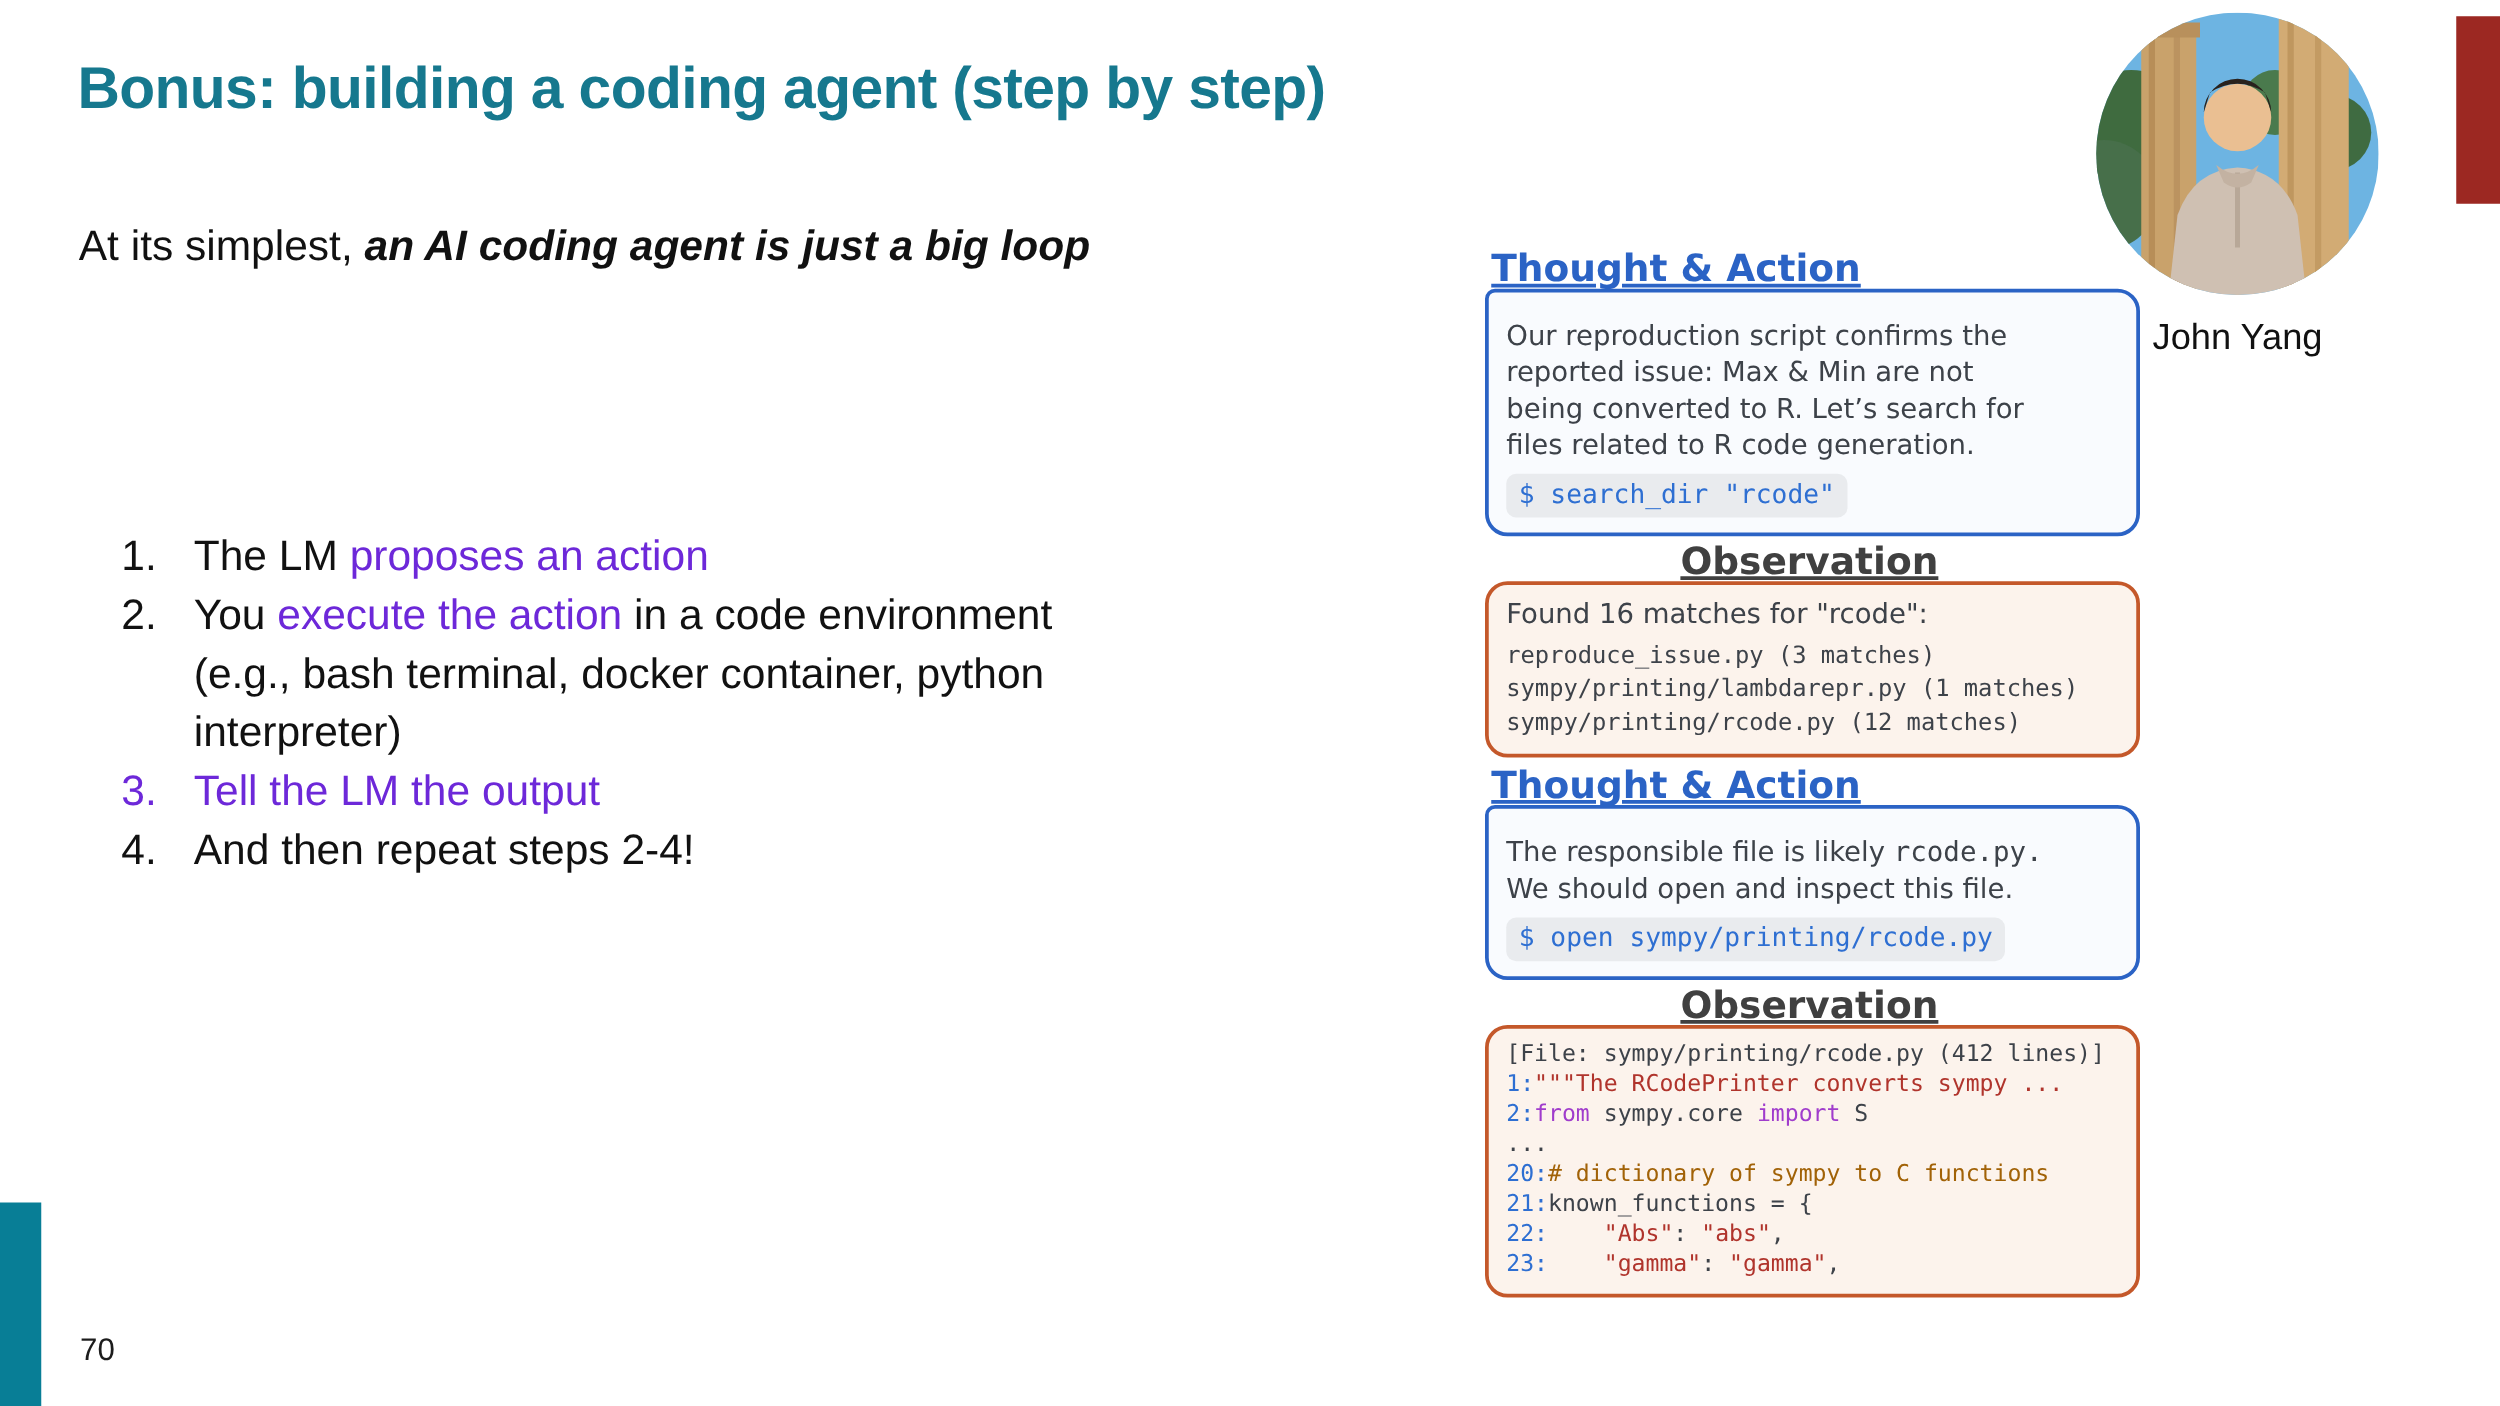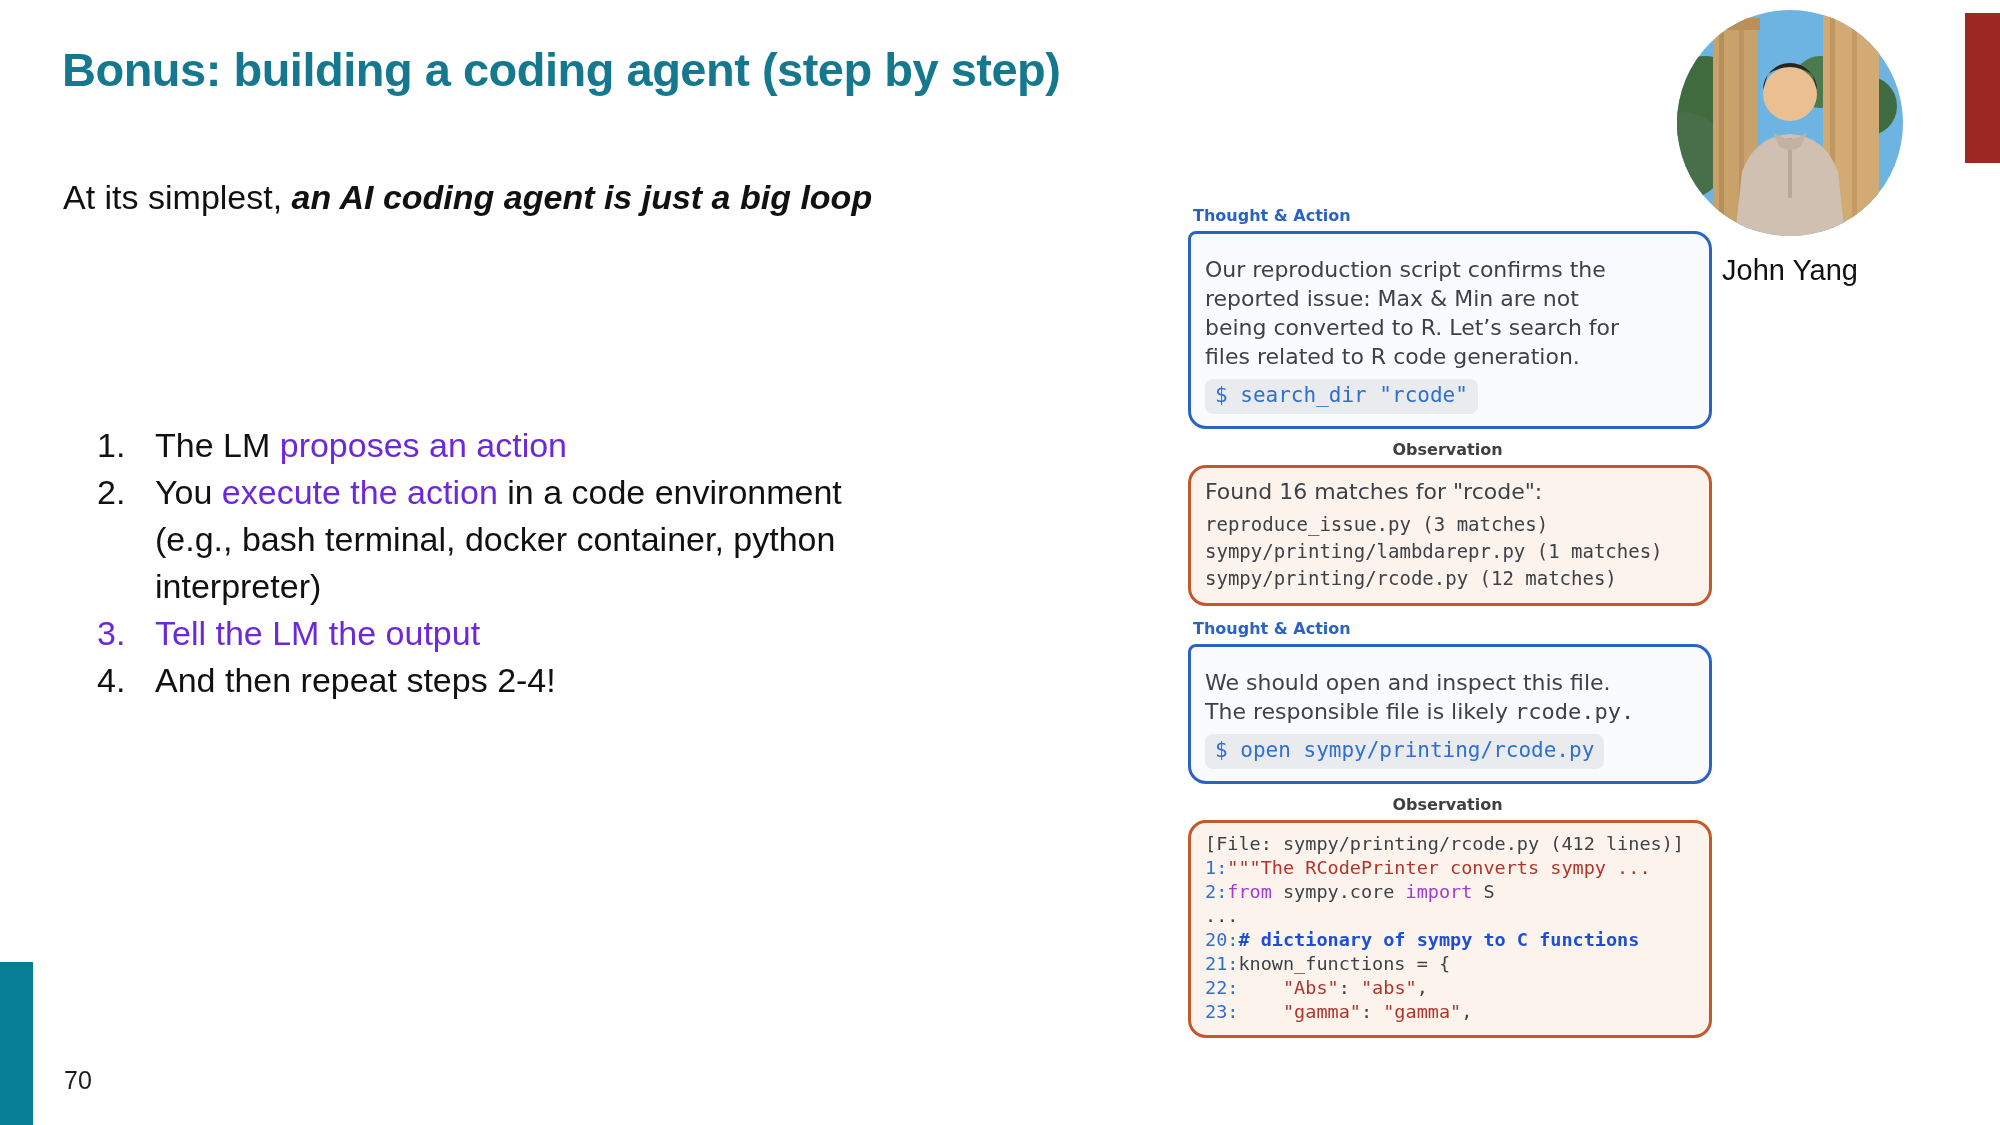--- a/index.html
+++ b/index.html
@@ -30,22 +30,22 @@
 
   
   .photo { left:1677px; top:10px; width:226px; height:226px; border-radius:50%; overflow:hidden; }
   .photo svg { display:block; }
   .speaker { left:1677px; top:254px; width:226px; text-align:center; font-size:29px; color:#111; }
 
   
   .figure { left:1188px; top:202px; width:524px; }
   .fig-label {
     font-family:"DejaVu Sans", sans-serif;
-    font-size:16px; font-weight:700; color:#2b63c5;
-    margin:0 0 2px 5px; line-height:27px;
+    font-size:30px; font-weight:700; color:#2b63c5;
+    margin:0 0 2px 5px; line-height:27px;text-decoration:underline;
   }
   .fig-label.obs { color:#404040; text-align:center; margin:7px 5px 2px 0; }
   .tbox {
     box-sizing:border-box; width:100%;
     border:3px solid #2b63c5; border-radius:8px 18px 18px 18px;
     background:#f9fbfe; padding:21px 14px 12px;
     font-family:"DejaVu Sans", sans-serif; font-size:22px;
     color:#3d4249; line-height:29px;
   }
   .obox {
@@ -68,21 +68,21 @@
     font-size:19px; line-height:27px; color:#3d4249;
   }
   .code {
     font-family:"DejaVu Sans Mono", monospace;
     font-size:18.5px; line-height:24px; color:#3d4249;
   }
   .code-line { white-space:pre; }
   .ln  { color:#2e6fd2; }
   .str { color:#b0342c; }
   .kw  { color:#a03ccc; }
-  .cmt { color:#1d4ed8;font-weight:bold; }
+  .cmt { color:#a16207; }
 </style>
 </head>
 <body>
 
 <div class="slide">
 
   <div class="abs bar-red"></div>
   <div class="abs bar-teal"></div>
 
   <div class="abs title">Bonus: building a coding agent (step by step)</div>
@@ -154,22 +154,22 @@
       <div>Found 16 matches for "rcode":</div>
       <div class="files">
         <div class="code-line">reproduce_issue.py (3 matches)</div>
         <div class="code-line">sympy/printing/lambdarepr.py (1 matches)</div>
         <div class="code-line">sympy/printing/rcode.py (12 matches)</div>
       </div>
     </div>
 
     <div class="fig-label" style="margin-top:9px;">Thought &amp; Action</div>
     <div class="tbox">
+      <div><span>The responsible file is likely </span><span class="mono">rcode.py.</span></div>
       <div>We should open and inspect this file.</div>
-      <div><span>The responsible file is likely </span><span class="mono">rcode.py.</span></div>
       <span class="chip">$ open sympy/printing/rcode.py</span>
     </div>
 
     <div class="fig-label obs">Observation</div>
     <div class="obox code">
       <div class="code-line">[File: sympy/printing/rcode.py (412 lines)]</div>
       <div class="code-line"><span class="ln">1:</span><span class="str">"""The RCodePrinter converts sympy ...</span></div>
       <div class="code-line"><span class="ln">2:</span><span class="kw">from</span><span> sympy.core </span><span class="kw">import</span><span> S</span></div>
       <div class="code-line">...</div>
       <div class="code-line"><span class="ln">20:</span><span class="cmt"># dictionary of sympy to C functions</span></div>

